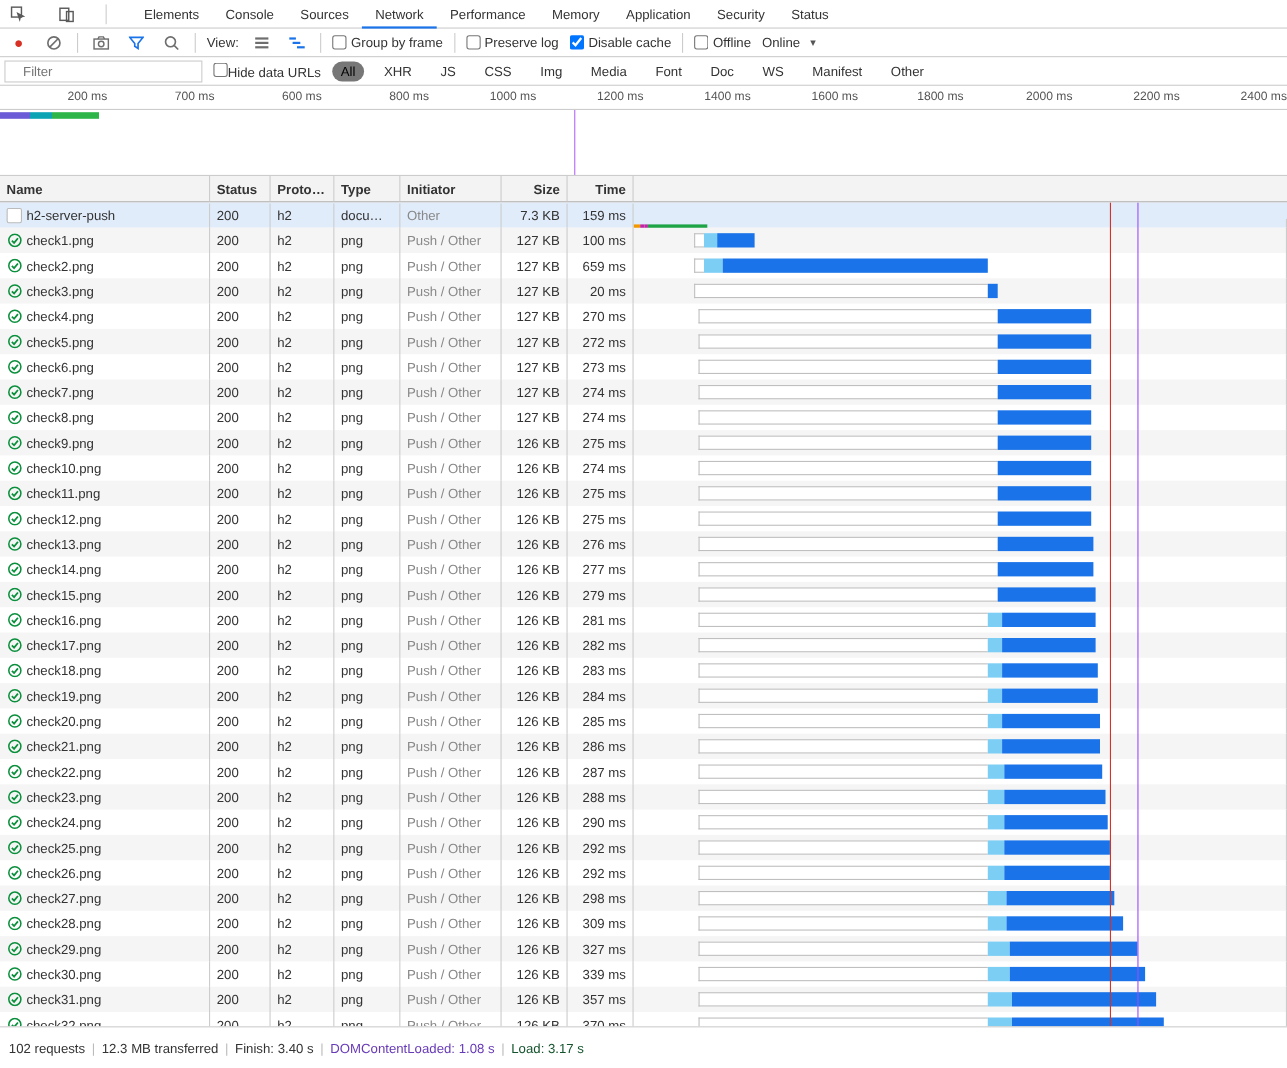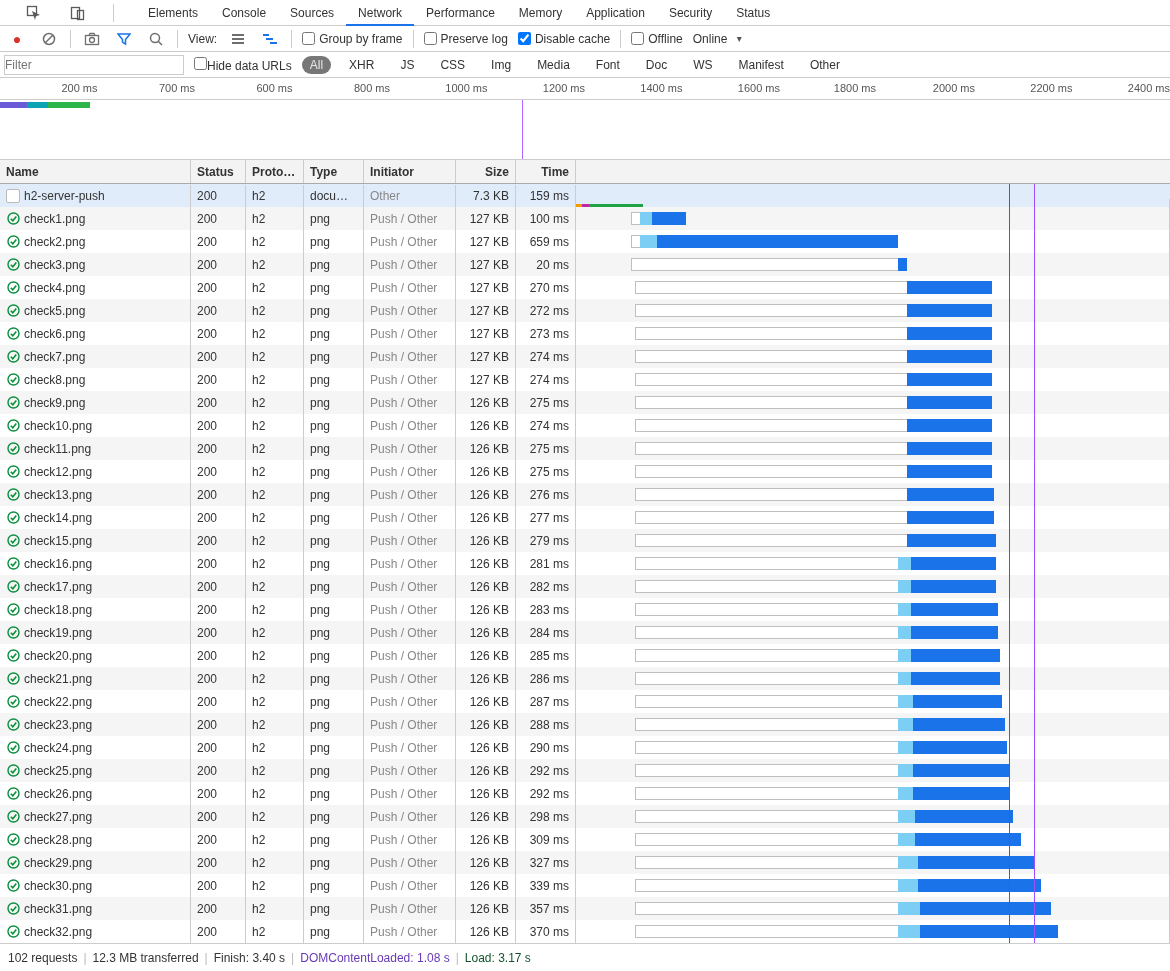--- a/index.html
+++ b/index.html
@@ -1,40 +1,40 @@
 <!DOCTYPE html>
 <html><head>
 <meta charset="utf-8">
 <style>
 * { margin:0; padding:0; box-sizing:border-box; }
 body { font-family: "Segoe UI", Tahoma, sans-serif; font-size:12px; color:#333; background:#fff; width:1170px; height:971px; overflow:hidden; position:relative; }
 
 
-.tabbar { display:flex; align-items:center; height:26px; border-bottom:1px solid #ccc; padding:0 21px; gap:18px; }
+.tabbar { display:flex; align-items:center; height:26px; border-bottom:1px solid #ccc; padding:0 4px; gap:18px; }
 .tabbar .iconbox { width:26px; height:24px; display:flex; align-items:center; justify-content:center; color:#5a5a5a; }
 .tabbar .sep { width:1px; height:18px; background:#ccc; margin:0 4px; }
 .tabbar .tab { padding:0 12px; height:26px; line-height:26px; color:#333; cursor:default; }
 .tabbar .tab.active { border-bottom:2px solid #1a73e8; color:#333; }
 
 
 .toolbar { display:flex; align-items:center; height:26px; border-bottom:1px solid #ccc; padding:0 6px; gap:10px; font-size:12px; color:#333; }
 .toolbar .tbtn { width:22px; height:22px; display:flex; align-items:center; justify-content:center; color:#6e6e6e; }
 .toolbar .rec { color:#d93025; font-size:14px; }
 .toolbar .sep { width:1px; height:18px; background:#ccc; }
 .toolbar label { display:flex; align-items:center; gap:4px; }
 .toolbar input[type=checkbox]{ width:13px; height:13px; }
 .toolbar select{ border:none; background:transparent; padding:0 14px 0 0; appearance:none; font-size:12px; color:#333; }
 .toolbar .sel-wrap { position:relative; display:flex; align-items:center; }
 .toolbar .sel-wrap::after { content:"▾"; position:absolute; right:0; color:#555; font-size:10px; pointer-events:none; }
 
 
 .filterbar { display:flex; align-items:center; height:26px; border-bottom:1px solid #ccc; padding-left:4px; gap:10px; }
-.filterbar input[type=text]{ width:180px; height:20px; border:1px solid #ccc; padding:0 0; font-size:12px; color:#333; }
+.filterbar input[type=text]{ width:180px; height:20px; border:1px solid #ccc; padding:0 16px; font-size:12px; color:#333; }
 .filterbar .pill { padding:2px 8px; border-radius:10px; cursor:default; }
-.filterbar .pill.active { background:#777; color:#e5e5e5; }
+.filterbar .pill.active { background:#777; color:#000000; }
 
 
 .ruler { height:22px; border-bottom:1px solid #ccc; position:relative; color:#555; font-size:11px; overflow:hidden; }
 .ruler .tlabel { position:absolute; top:4px; transform:translateX(-100%); white-space:nowrap; }
 
 
 .overview { height:60px; border-bottom:1px solid #ccc; position:relative; background:#fff; }
 .overview .activity { position:absolute; left:0; top:2px; width:90px; height:6px; background:linear-gradient(to right, #6b5bd6 0 30%, #0aa4b5 30% 53%, #2db54a 53% 100%); }
 .overview .marker { position:absolute; top:0; bottom:0; width:1px; background:#b366ff; }
 
@@ -63,21 +63,21 @@
 .wf-ssl { background:#c026a3; }
 .wf-ttfb { background:#1ea445; }
 
 
 .wf-lines { position:absolute; top:0; bottom:0; left:576px; right:0; pointer-events:none; }
 .wf-lines .vline { position:absolute; top:0; bottom:0; width:1px; }
 .vline.purple { background:#9b4dff; }
 .vline.red    { background:#d93025; }
 
 
-.statusbar { position:absolute; bottom:0; left:0; right:0; height:28px; border-top:1px solid #ccc; display:flex; align-items:center; gap:6px; padding:0 8px; font-size:12px; color:#333; background:#fff; }
+.statusbar { position:absolute; bottom:0; left:0; right:0; height:38px; border-top:1px solid #ccc; display:flex; align-items:center; gap:6px; padding:0 8px; font-size:12px; color:#333; background:#fff; }
 .statusbar .sep{ color:#bbb; }
 .dcl { color:#673ab7; }
 .load { color:#14532d; }
 
 svg { display:block; }
 </style>
 </head>
 <body>
 
 <div class="tabbar">

